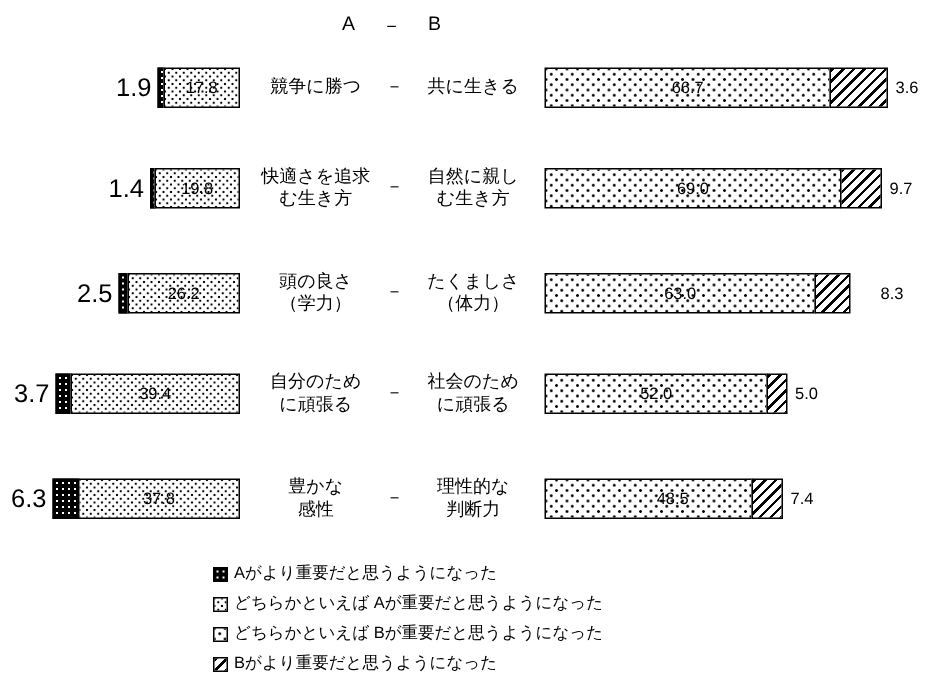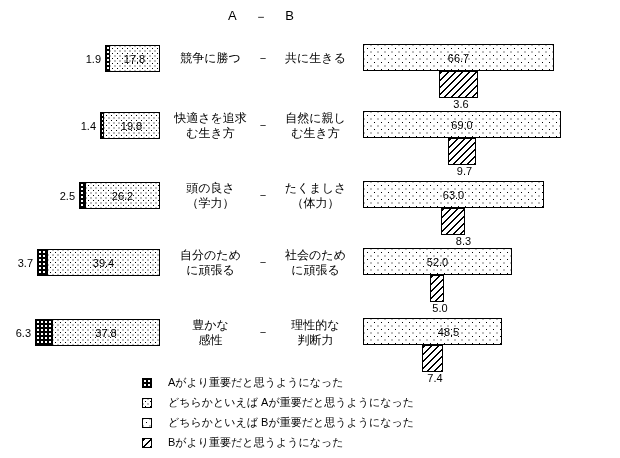--- a/index.html
+++ b/index.html
@@ -8,22 +8,22 @@
     font-family:"Liberation Sans","DejaVu Sans",sans-serif;color:#000;
   }
   #col-header{
     position:absolute;left:228px;top:8px;width:66px;display:flex;
     justify-content:space-between;font-size:13px;
   }
   .row{position:absolute;left:0;width:620px;height:29px;}
   #row-0{top:44px;} #row-1{top:111px;} #row-2{top:181px;} #row-3{top:248px;} #row-4{top:318px;}
 
   .left-group{position:absolute;right:460px;top:0;height:100%;display:flex;align-items:center;}
-  .right-group{position:absolute;left:363px;top:0;height:100%;display:flex;align-items:center;flex-direction:column;}
-  .left-value{font-size:11px;margin-right:4px;white-space:nowrap;}
+  .right-group{position:absolute;left:363px;top:0;height:100%;display:flex;align-items:center;}
+  .left-value{font-size:17px;margin-right:4px;white-space:nowrap;}
   .right-value{font-size:11px;margin-left:5px;white-space:nowrap;}
   #row-2 .right-value{margin-left:20px;}
 
   .bar-seg{height:27px;box-sizing:border-box;border:1px solid #000;flex:0 0 auto;}
   .bar-seg + .bar-seg{margin-left:-1px;}
   .seg-labeled{display:flex;align-items:center;justify-content:center;overflow:hidden;}
   .seg-inner{font-size:11px;white-space:nowrap;}
 
   .pat-black{
     background-color:#000;
@@ -46,28 +46,28 @@
     background-size:7px 7px;
     background-position:0 0,3.5px 3.5px;
   }
   .pat-hatch{
     background-color:#fff;
     background-image:repeating-linear-gradient(135deg,#000 0,#000 1.6px,transparent 1.6px,transparent 5px);
   }
 
   .mid-group{
     position:absolute;left:170px;width:186px;top:0;height:100%;
-    display:flex;align-items:center;font-size:12px;line-height:15px;
+    display:flex;align-items:center;font-size:12px;line-height:15px;font-family:Liberation Mono, monospace;
   }
   .mid-a,.mid-b{flex:1;text-align:center;}
   .mid-dash{width:24px;text-align:center;}
   .lbl-line{display:block;white-space:nowrap;}
 
   #legend{position:absolute;left:142px;top:376px;display:flex;flex-direction:column;gap:7px;}
-  .legend-item{display:flex;align-items:center;gap:16px;font-size:11px;line-height:13px;}
+  .legend-item{display:flex;align-items:center;gap:4px;font-size:11px;line-height:13px;}
   .legend-swatch{width:10px;height:10px;box-sizing:border-box;border:1px solid #000;flex:0 0 auto;}
 </style>
 </head>
 <body>
 
 <div id="canvas">
 
   <div id="col-header">
     <span>A</span>
     <span>－</span>

